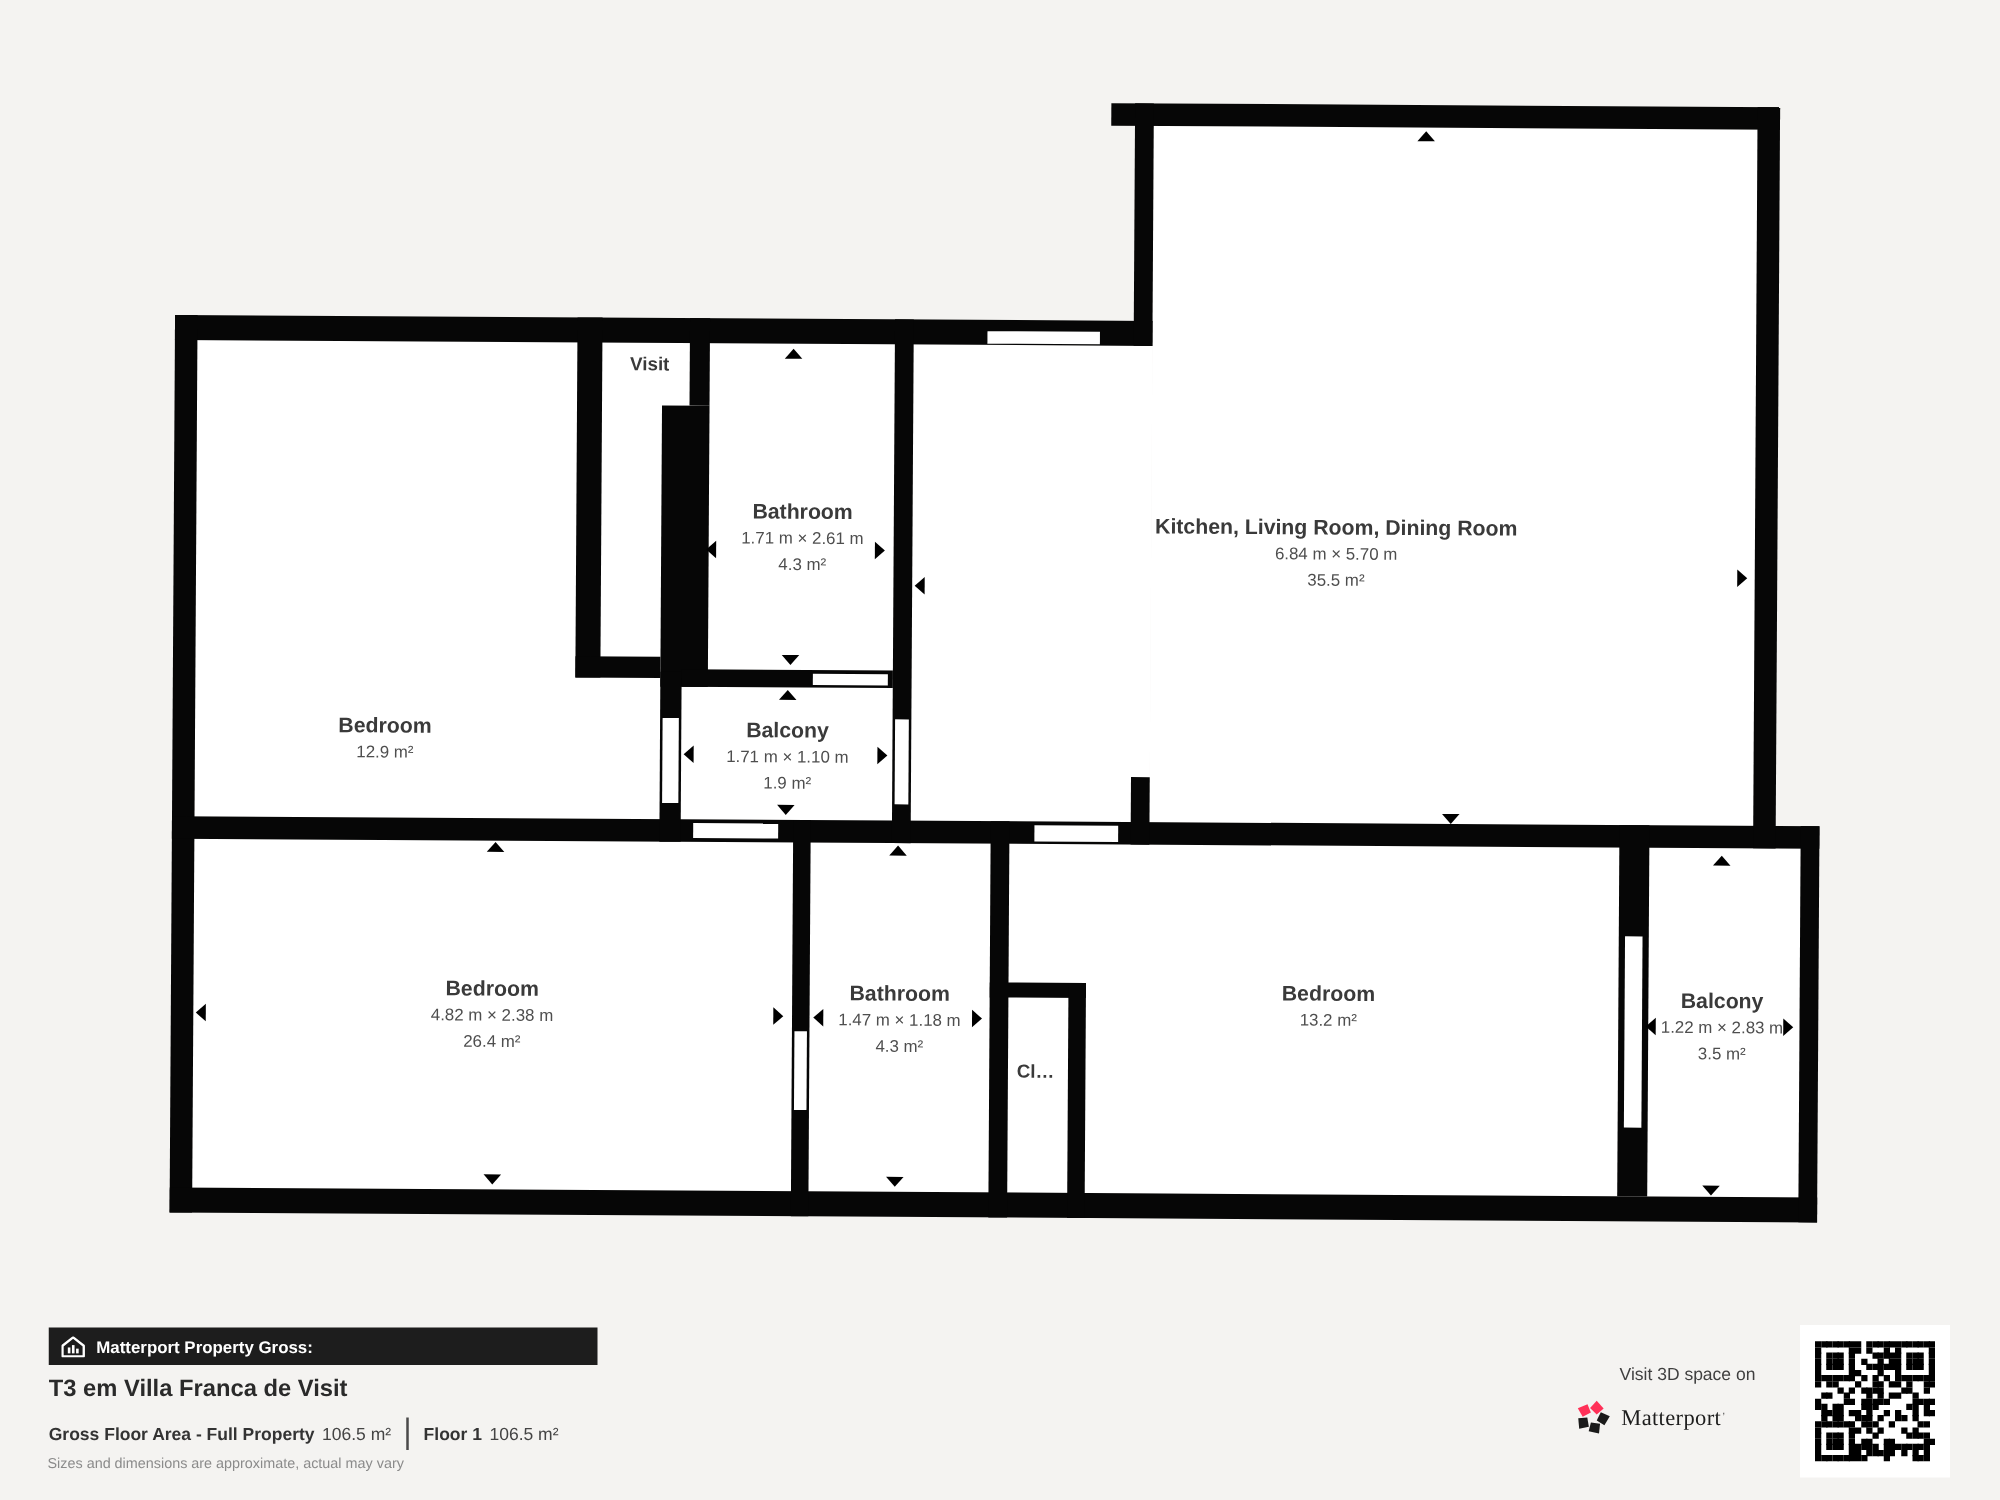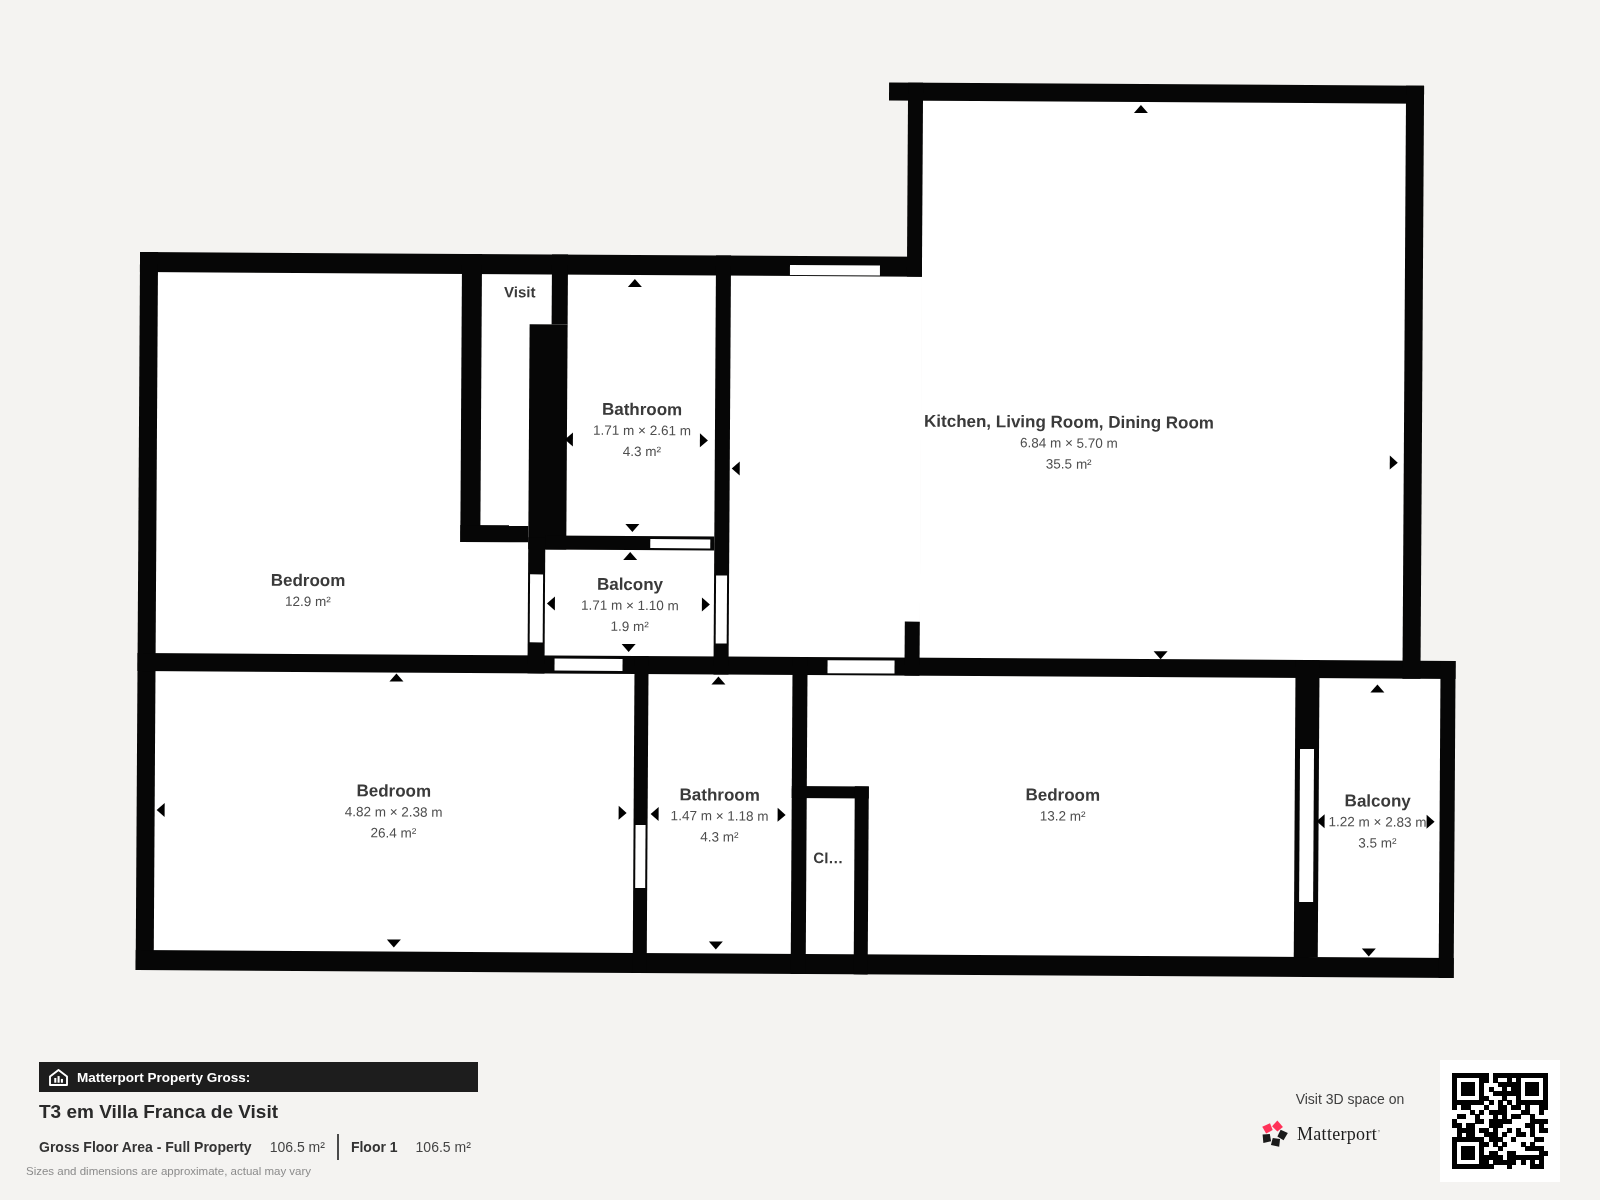--- a/index.html
+++ b/index.html
@@ -16,23 +16,23 @@
   .rl{position:absolute;text-align:center;transform:translateX(-50%);color:#3d3d3d;line-height:21px;white-space:nowrap;}
   .rl .nm{font-weight:700;font-size:17px;color:#3a3a3a;display:block;}
   .rl .dm,.rl .ar{font-size:13.5px;color:#4e4e4e;display:block;}
   .closet-lbl{position:absolute;transform:translateX(-50%);font-weight:700;font-size:15px;color:#3a3a3a;white-space:nowrap;}
   
   .fbar{position:absolute;left:39px;top:1062px;width:429px;height:30px;background:#1d1d1d;display:flex;align-items:center;padding-left:10px;}
   .fbar span{color:#ffffff;font-weight:700;font-size:13.5px;margin-left:9px;}
   .ftitle{position:absolute;left:39px;top:1101px;font-size:19px;font-weight:700;color:#2a2a2a;}
   .fmeta{position:absolute;left:39px;top:1134px;font-size:14px;color:#444;display:flex;align-items:center;}
   .fmeta .b{font-weight:700;color:#333;}
-  .fmeta .v{margin-left:18px;color:#444;}
+  .fmeta .v{margin-left:6px;color:#444;}
   .fmeta .sep{display:inline-block;width:2px;height:26px;background:#4a4a4a;margin:0 12px;}
-  .fnote{position:absolute;left:26px;top:1165px;font-size:11.5px;color:#8b8b8b;}
+  .fnote{position:absolute;left:38px;top:1165px;font-size:11.5px;color:#8b8b8b;}
   .visit{position:absolute;left:1260px;top:1091px;width:180px;text-align:center;font-size:14px;color:#3f3f3f;}
   .brandrow{position:absolute;left:1258px;top:1118px;display:flex;align-items:center;}
   .brandrow .word{font-family:"Liberation Serif",serif;font-size:18px;color:#1c1c1c;margin-left:7px;letter-spacing:0.3px;}
   .brandrow .tm{font-size:9px;color:#555;vertical-align:super;margin-left:1px;}
   .qrpanel{position:absolute;left:1440px;top:1060px;width:120px;height:122px;background:#ffffff;}
   .qr{position:absolute;left:12px;top:13px;width:96px;height:96px;}
   .qr .m{position:absolute;background:#000;}
 </style>
 </head>
 <body>

